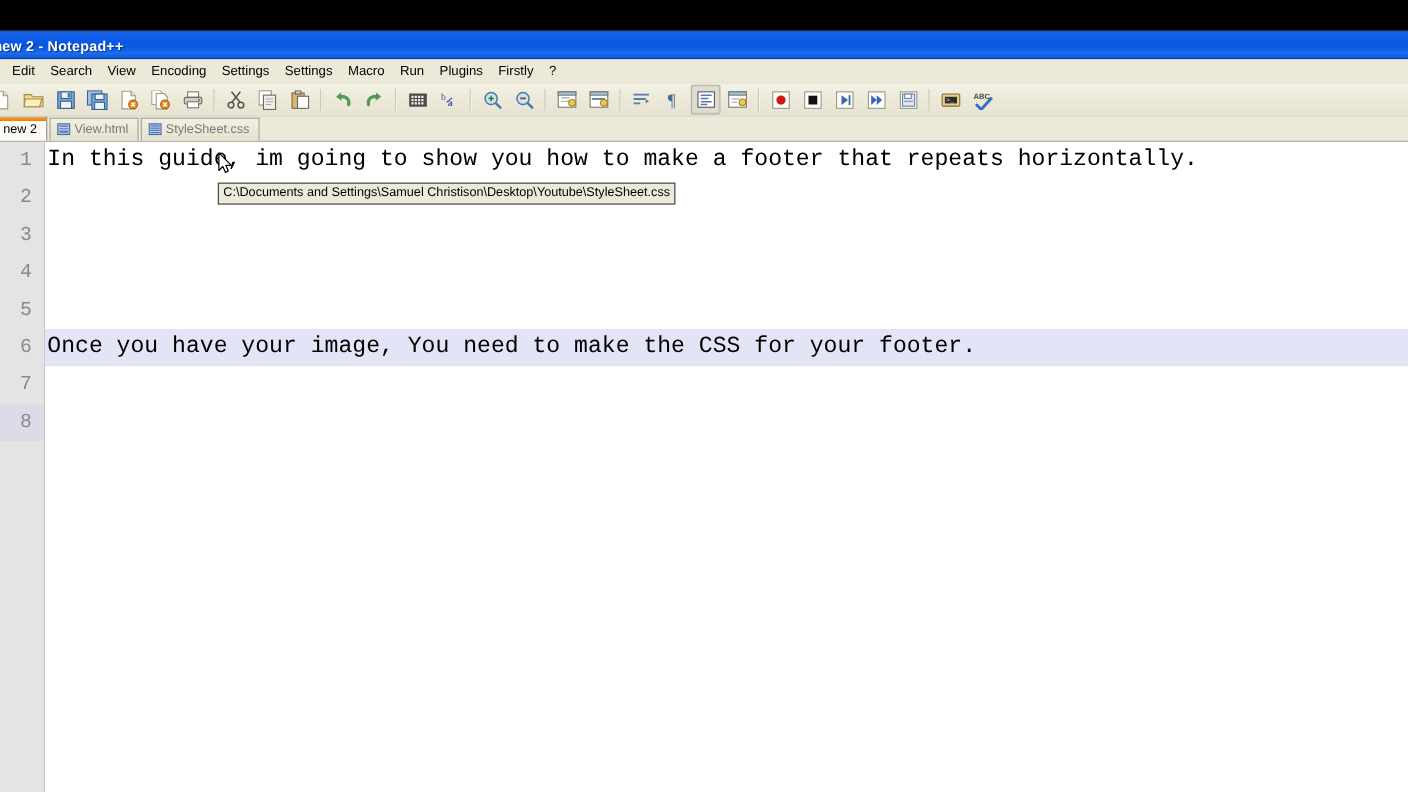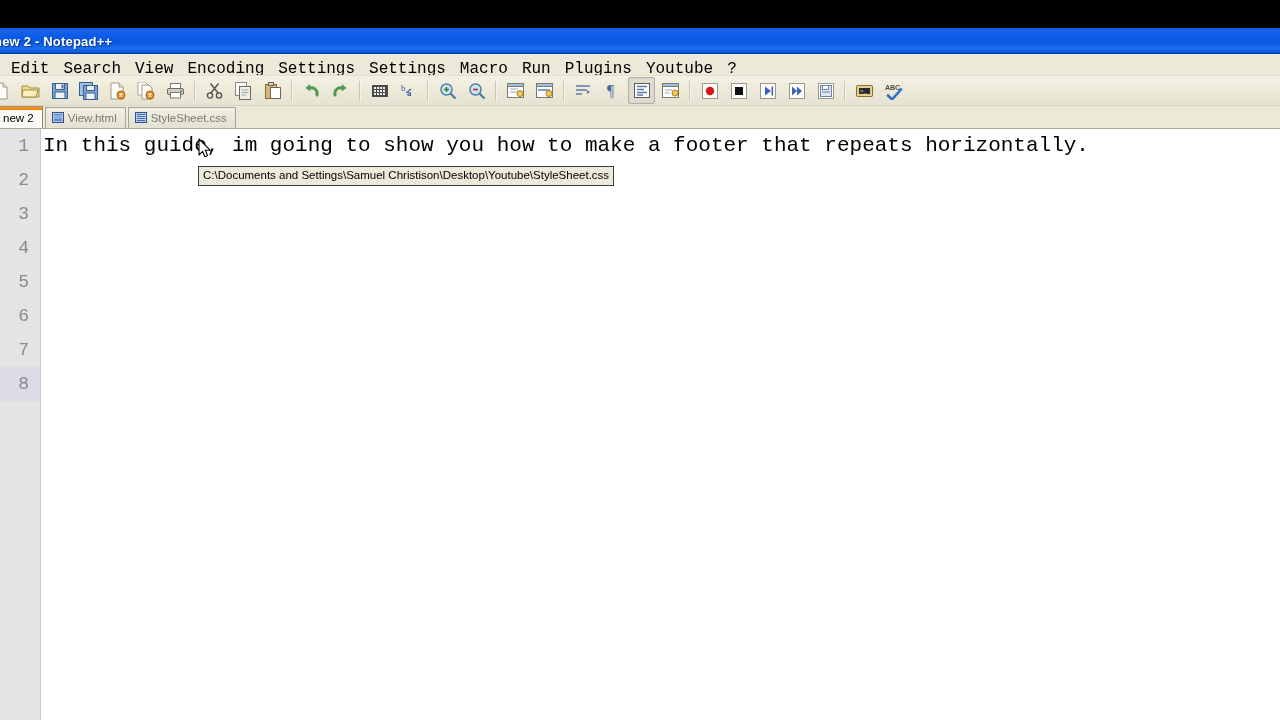--- a/index.html
+++ b/index.html
@@ -62,27 +62,26 @@
     position: relative;
     height: 21px;
     background: #ece9d8;
     border-bottom: 1px solid #e3e0d0;
     display: flex;
     align-items: center;
     padding-left: 4px;
     overflow: hidden;
   }
   .menu-item {
-    font-size: 16px;
+    font-size: 12px;
     color: #000000;
-    padding: 12px 7px 3px 7px;
+    padding: 2px 7px 3px 7px;
     white-space: nowrap;
     line-height: 14px;
     cursor: default;
-    font-family: Liberation Mono, monospace;
   }
 
   
   .toolbar {
     position: relative;
     height: 29px;
     background: linear-gradient(to bottom, #f4f2e6 0%, #ece9d8 50%, #e6e3d2 100%);
     border-bottom: 1px solid #d7d4c4;
     display: flex;
     align-items: center;
@@ -252,21 +251,21 @@
   <div class="menu-bar">
     <div class="menu-item">Edit</div>
     <div class="menu-item">Search</div>
     <div class="menu-item">View</div>
     <div class="menu-item">Encoding</div>
     <div class="menu-item">Settings</div>
     <div class="menu-item">Settings</div>
     <div class="menu-item">Macro</div>
     <div class="menu-item">Run</div>
     <div class="menu-item">Plugins</div>
-    <div class="menu-item">Youtube</div>
+    <div class="menu-item">Firstly</div>
     <div class="menu-item">?</div>
   </div>
 
   <div class="toolbar">
 
     <div class="tb-btn" style="margin-left:-14px;">
       <svg width="18" height="18" viewBox="0 0 18 18">
         <path d="M3 1h7l4 4v12H3z" fill="#fff" stroke="#9a9a7a" stroke-width="1"></path>
         <path d="M10 1v4h4" fill="#e8e8d0" stroke="#9a9a7a" stroke-width="1"></path>
       </svg>
@@ -554,20 +553,21 @@
       <div class="gutter-num">7</div>
       <div class="gutter-num current">8</div>
     </div>
 
     <div class="code-area">
       <div class="code-line">In this guide, im going to show you how to make a footer that repeats horizontally.</div>
       <div class="code-line"></div>
       <div class="code-line"></div>
       <div class="code-line"></div>
       <div class="code-line"></div>
+      <div class="code-line current">Once you have your image, You need to make the CSS for your footer.</div>
     </div>
 
   </div>
 
 </div>
 
 <div class="tooltip">C:\Documents and Settings\Samuel Christison\Desktop\Youtube\StyleSheet.css</div>
 
 <div class="cursor">
   <svg width="14" height="22" viewBox="0 0 14 22">

